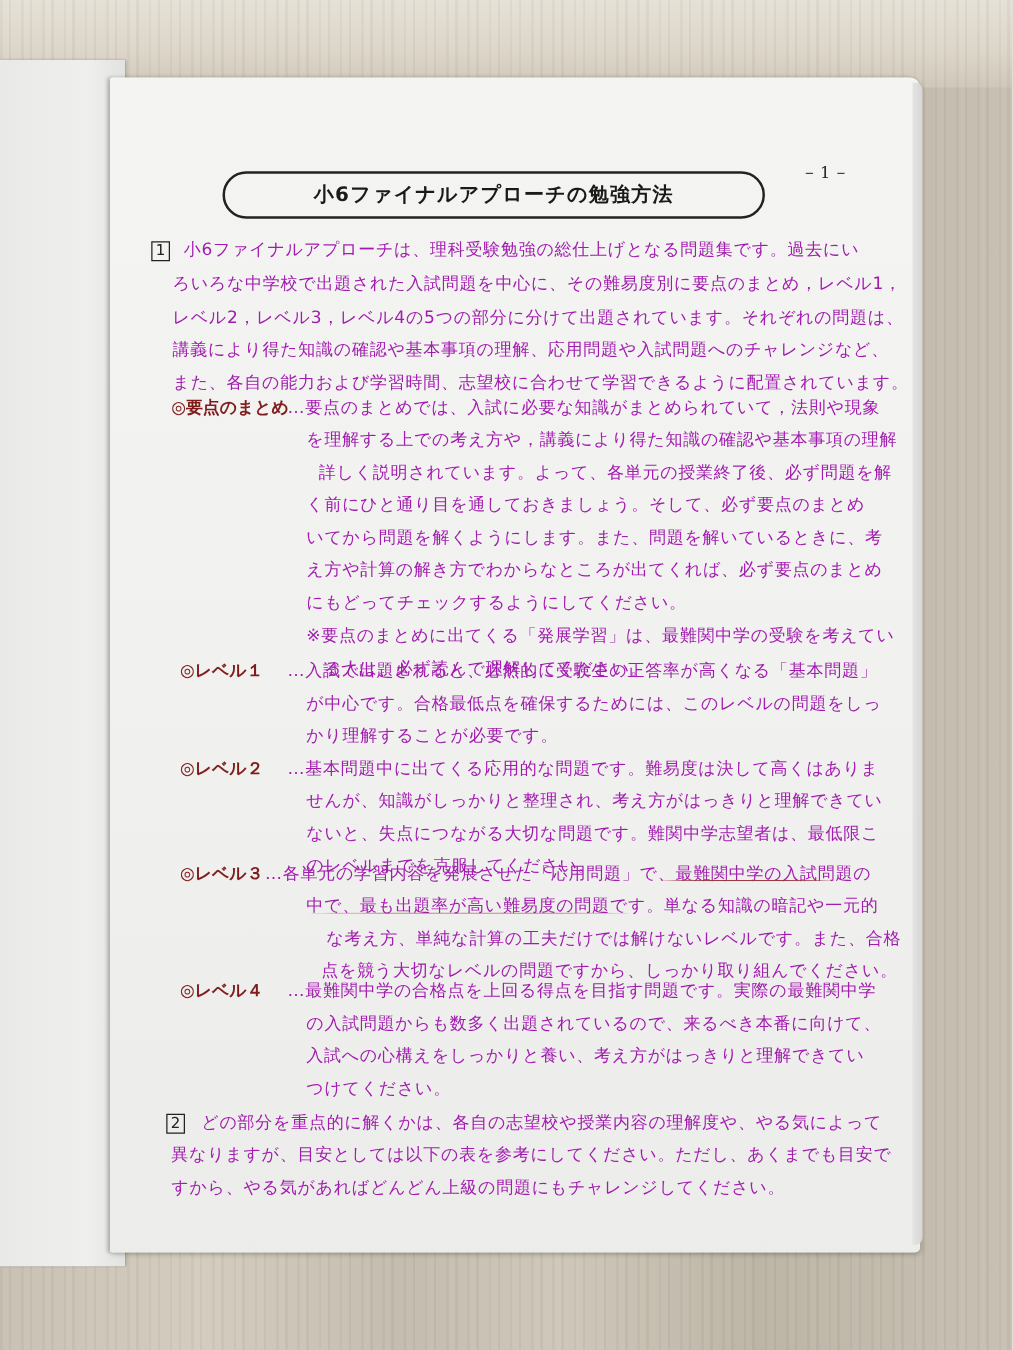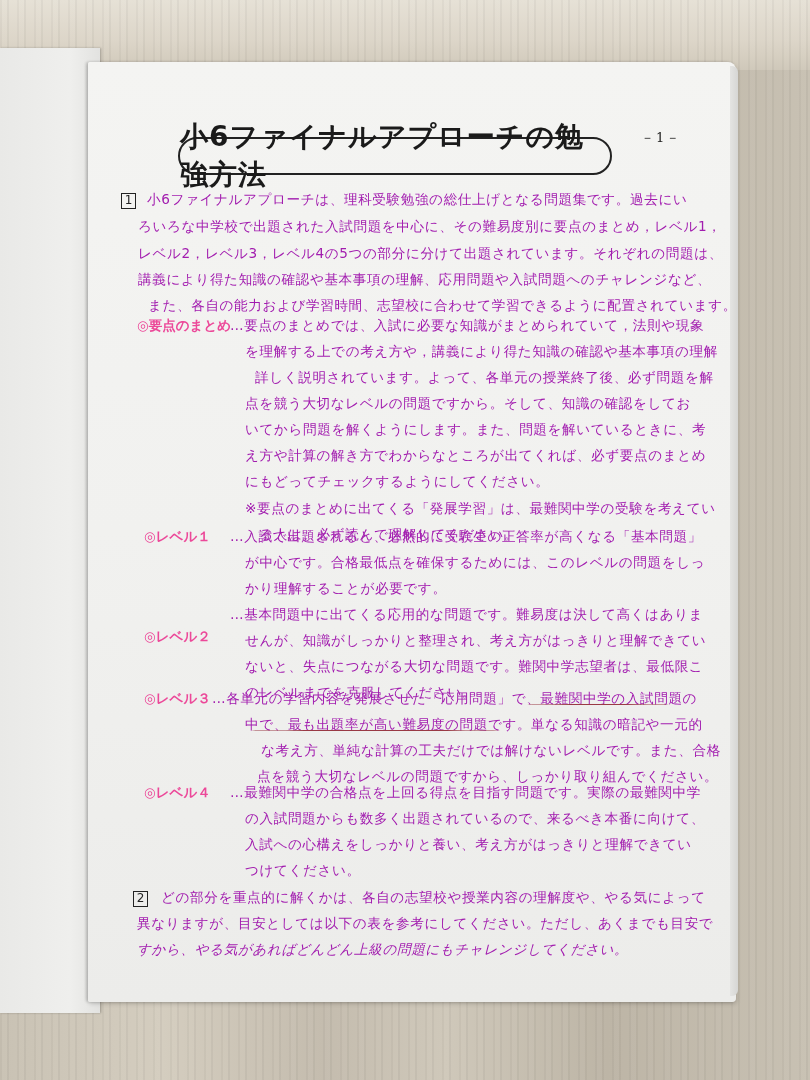--- a/index.html
+++ b/index.html
@@ -18,25 +18,25 @@
   .page{position:absolute;left:88px;top:62px;width:648px;height:940px;
     background:linear-gradient(180deg,#f4f4f2 0%,#f1f1ef 50%,#ececea 100%);
     box-shadow:-2px 0 3px rgba(0,0,0,0.2),1px 2px 4px rgba(0,0,0,0.15);
     border-radius:2px 8px 4px 2px;}
   .page-edge{position:absolute;left:730px;top:66px;width:8px;height:930px;
     background:linear-gradient(90deg,#e4e4e2,#d6d6d4);border-radius:0 6px 6px 0;}
   .page-number{position:absolute;left:641px;top:129px;font-family:"DejaVu Serif",serif;font-size:13px;color:#222;letter-spacing:2px;}
   .title-box{position:absolute;left:178px;top:137px;width:434px;height:38px;
     border:2px solid #222;border-radius:20px;box-sizing:border-box;
     display:flex;align-items:center;justify-content:center;background:transparent;}
-  .title{font-family:"DejaVu Sans",sans-serif;font-weight:bold;font-size:28px;color:#1a1a1a;letter-spacing:1px;}
+  .title{font-family:"DejaVu Sans",sans-serif;font-weight:bold;font-size:16px;color:#1a1a1a;letter-spacing:1px;}
   .text{position:absolute;font-family:"DejaVu Sans",sans-serif;font-size:13.6px;color:#a21caf;white-space:nowrap;letter-spacing:0.6px;}
   .sec-num{position:absolute;width:15px;height:16px;border:1.5px solid #222;box-sizing:border-box;
     font-size:12px;line-height:13px;text-align:center;color:#222;font-family:"DejaVu Sans",sans-serif;}
-  .label{position:absolute;font-family:"DejaVu Sans",sans-serif;font-weight:bold;font-size:13.5px;color:#ec4899;white-space:nowrap;}
+  .label{position:absolute;font-family:"DejaVu Sans",sans-serif;font-weight:bold;font-size:13.5px;color:#7f1d1d;white-space:nowrap;}
   .underline{position:absolute;height:0;border-bottom:1.4px solid #9a3a45;border-radius:50%;}
 </style>
 </head>
 <body>
 
 <div class="wood-top"></div>
 <div class="wood-grain"></div>
 
 <div class="left-page"></div>
 <div class="page"></div>
@@ -46,39 +46,39 @@
 
 <div class="title-box">
   <span class="title">小6ファイナルアプローチの勉強方法</span>
 </div>
 
 <div class="sec-num" style="left:121px;top:193px;">1</div>
 <div class="text" style="left:147px;top:191px;">小6ファイナルアプローチは、理科受験勉強の総仕上げとなる問題集です。過去にい</div>
 <div class="text" style="left:138px;top:218px;">ろいろな中学校で出題された入試問題を中心に、その難易度別に要点のまとめ，レベル1，</div>
 <div class="text" style="left:138px;top:245px;">レベル2，レベル3，レベル4の5つの部分に分けて出題されています。それぞれの問題は、</div>
 <div class="text" style="left:138px;top:271px;">講義により得た知識の確認や基本事項の理解、応用問題や入試問題へのチャレンジなど、</div>
-<div class="text" style="left:138px;top:297px;margin-left:10px;">また、各自の能力および学習時間、志望校に合わせて学習できるように配置されています。</div>
+<div class="text" style="left:138px;top:297px;">また、各自の能力および学習時間、志望校に合わせて学習できるように配置されています。</div>
 
 <div class="label" style="left:137px;top:317px;">◎要点のまとめ</div>
 <div class="text" style="left:230px;top:317px;">…要点のまとめでは、入試に必要な知識がまとめられていて，法則や現象</div>
 <div class="text" style="left:245px;top:343px;">を理解する上での考え方や，講義により得た知識の確認や基本事項の理解</div>
 <div class="text" style="left:245px;top:369px;padding-left:10px;">詳しく説明されています。よって、各単元の授業終了後、必ず問題を解</div>
-<div class="text" style="left:245px;top:395px;">点を競う大切なレベルの問題ですから。そして、知識の確認をしてお</div>
+<div class="text" style="left:245px;top:395px;">く前にひと通り目を通しておきましょう。そして、必ず要点のまとめ</div>
 <div class="text" style="left:245px;top:421px;">いてから問題を解くようにします。また、問題を解いているときに、考</div>
 <div class="text" style="left:245px;top:447px;">え方や計算の解き方でわからなところが出てくれば、必ず要点のまとめ</div>
 <div class="text" style="left:245px;top:473px;">にもどってチェックするようにしてください。</div>
 <div class="text" style="left:245px;top:500px;">※要点のまとめに出てくる「発展学習」は、最難関中学の受験を考えてい</div>
 <div class="text" style="left:245px;top:526px;">　る人は、必ず読んで理解してください。</div>
 
 <div class="label" style="left:144px;top:528px;">◎レベル１</div>
 <div class="text" style="left:230px;top:528px;">…入試で出題されると、必然的に受験生の正答率が高くなる「基本問題」</div>
 <div class="text" style="left:245px;top:554px;">が中心です。合格最低点を確保するためには、このレベルの問題をしっ</div>
 <div class="text" style="left:245px;top:580px;">かり理解することが必要です。</div>
 
-<div class="label" style="left:144px;top:628px;">◎レベル２</div>
+<div class="label" style="left:144px;top:606px;">◎レベル２</div>
 <div class="text" style="left:230px;top:606px;">…基本問題中に出てくる応用的な問題です。難易度は決して高くはありま</div>
 <div class="text" style="left:245px;top:632px;">せんが、知識がしっかりと整理され、考え方がはっきりと理解できてい</div>
 <div class="text" style="left:245px;top:658px;">ないと、失点につながる大切な問題です。難関中学志望者は、最低限こ</div>
 <div class="text" style="left:245px;top:684px;">のレベルまでを克服してください。</div>
 
 <div class="label" style="left:144px;top:690px;">◎レベル３</div>
 <div class="text" style="left:212px;top:690px;">…各単元の学習内容を発展させた「応用問題」で、最難関中学の入試問題の</div>
 <div class="text" style="left:245px;top:716px;">中で、最も出題率が高い難易度の問題です。単なる知識の暗記や一元的</div>
 <div class="text" style="left:245px;top:742px;margin-left:16px;">な考え方、単純な計算の工夫だけでは解けないレベルです。また、合格</div>
 <div class="text" style="left:245px;top:768px;margin-left:12px;">点を競う大切なレベルの問題ですから、しっかり取り組んでください。</div>
@@ -87,13 +87,13 @@
 
 <div class="label" style="left:144px;top:784px;">◎レベル４</div>
 <div class="text" style="left:230px;top:784px;">…最難関中学の合格点を上回る得点を目指す問題です。実際の最難関中学</div>
 <div class="text" style="left:245px;top:810px;">の入試問題からも数多く出題されているので、来るべき本番に向けて、</div>
 <div class="text" style="left:245px;top:836px;">入試への心構えをしっかりと養い、考え方がはっきりと理解できてい</div>
 <div class="text" style="left:245px;top:862px;">つけてください。</div>
 
 <div class="sec-num" style="left:133px;top:891px;">2</div>
 <div class="text" style="left:161px;top:889px;">どの部分を重点的に解くかは、各自の志望校や授業内容の理解度や、やる気によって</div>
 <div class="text" style="left:137px;top:915px;">異なりますが、目安としては以下の表を参考にしてください。ただし、あくまでも目安で</div>
-<div class="text" style="left:137px;top:941px;font-style:italic;">すから、やる気があればどんどん上級の問題にもチャレンジしてください。</div>
+<div class="text" style="left:137px;top:941px;">すから、やる気があればどんどん上級の問題にもチャレンジしてください。</div>
 
 </body></html>

